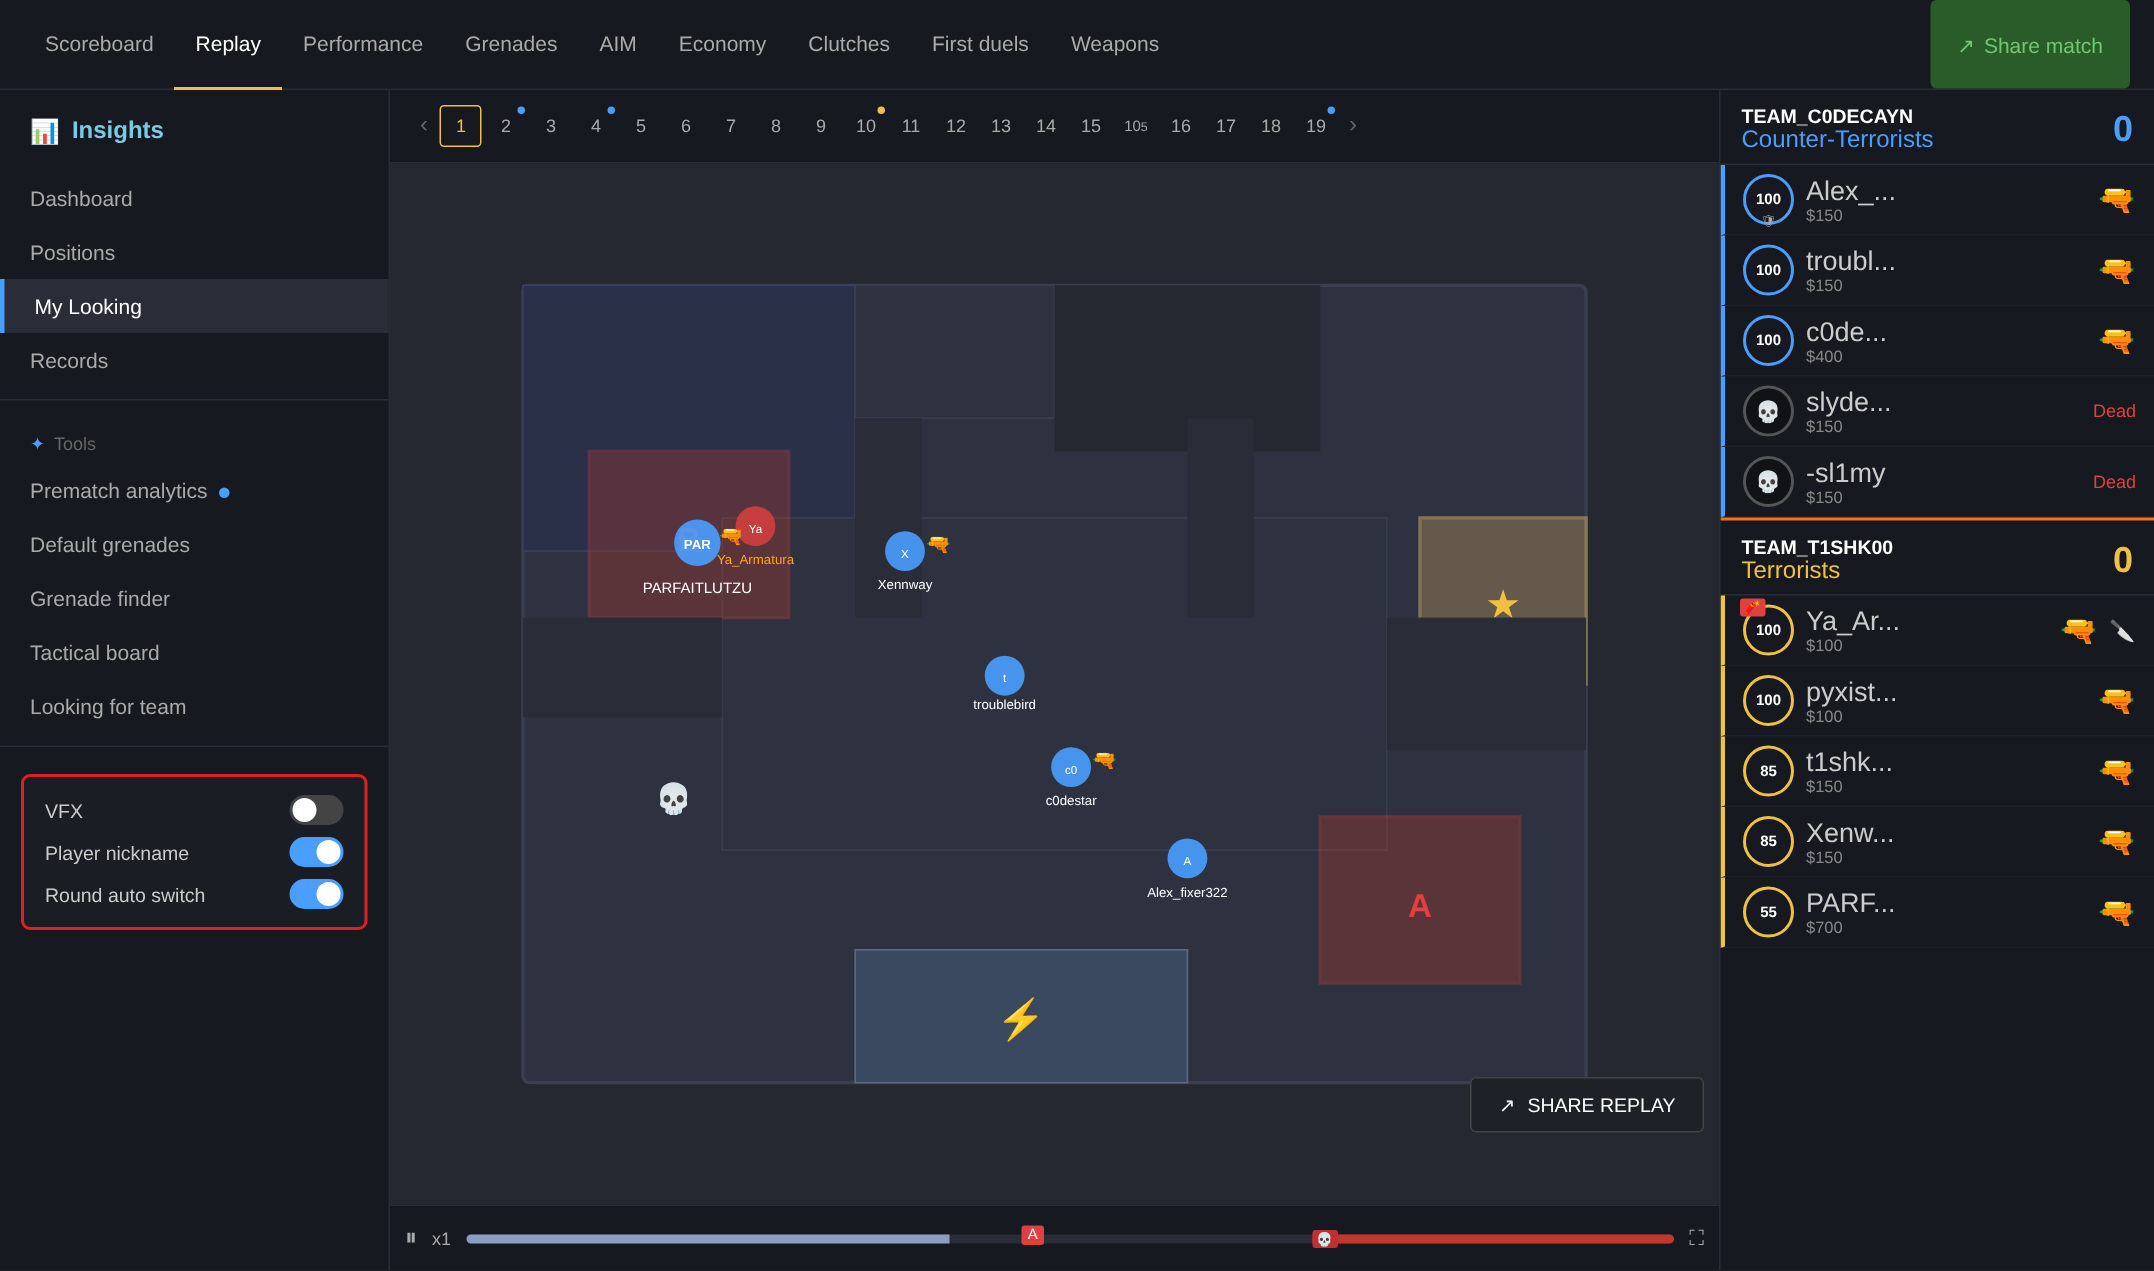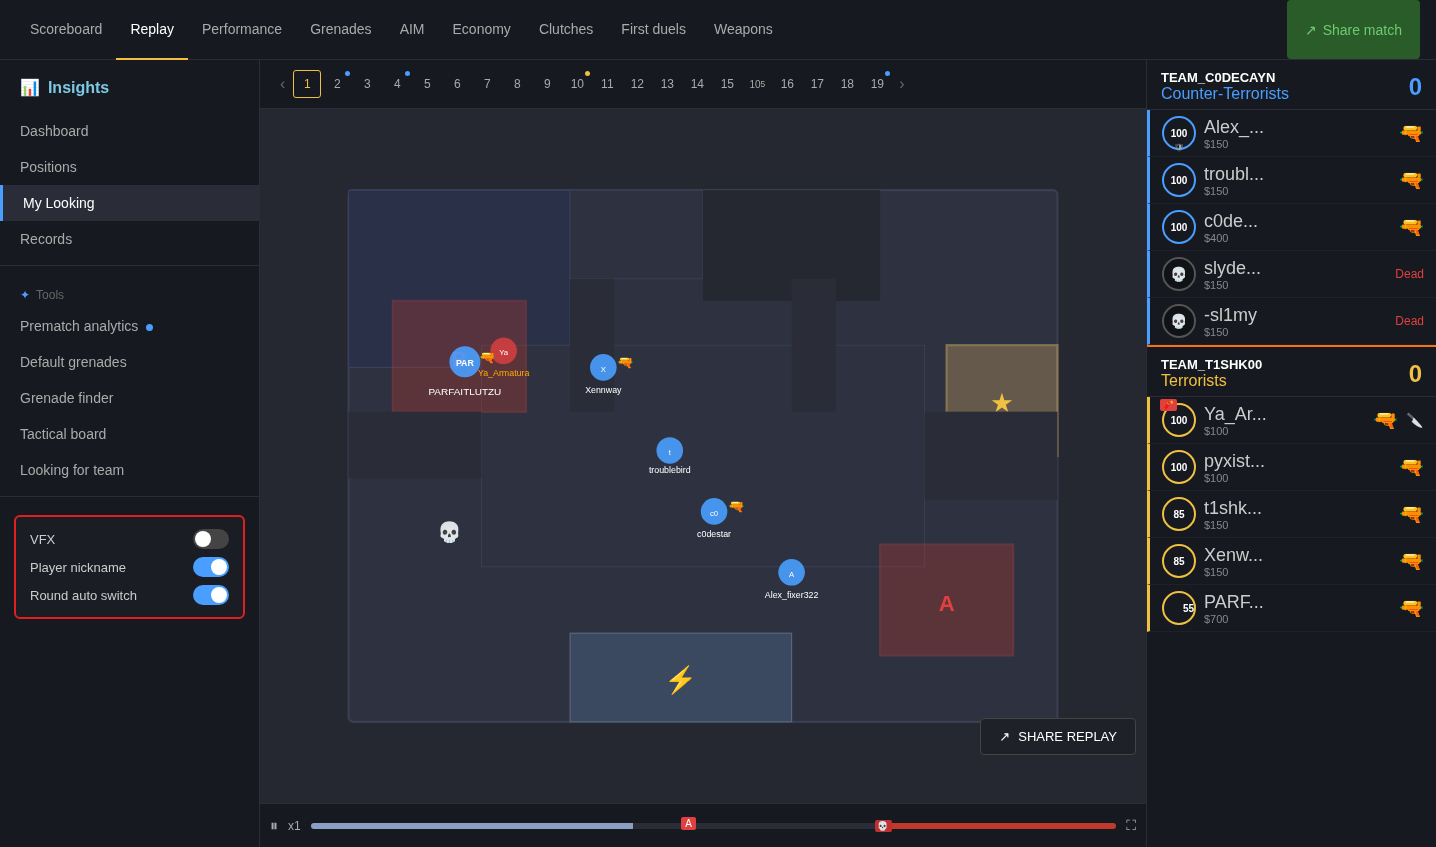--- a/index.html
+++ b/index.html
@@ -431,21 +431,21 @@
           <span class="player-hp-num">85</span>
         </div>
         <div class="player-info">
           <div class="player-name">Xenw...</div>
           <div class="player-money">$150</div>
         </div>
         <span class="player-weapon">🔫</span>
       </div>
 
       <div class="player-row t-border">
-        <div class="player-hp-circle" style="border-color:#f0c040;justify-content:flex-end;">
+        <div class="player-hp-circle" style="border-color:#f0c040;">
           <span class="player-hp-num">55</span>
         </div>
         <div class="player-info">
           <div class="player-name">PARF...</div>
           <div class="player-money">$700</div>
         </div>
         <span class="player-weapon">🔫</span>
       </div>
     </div>
 

